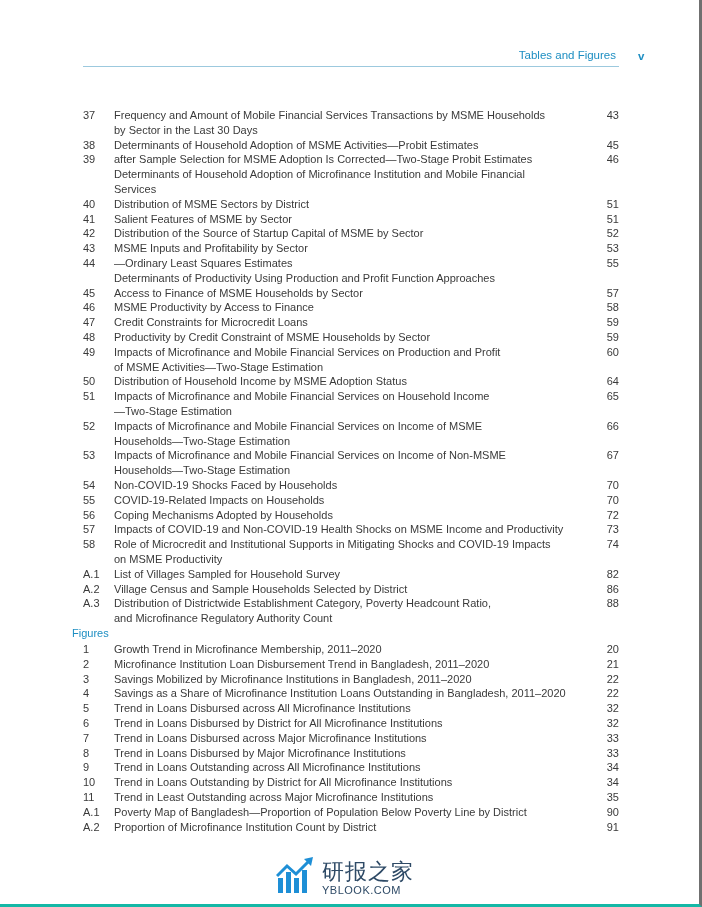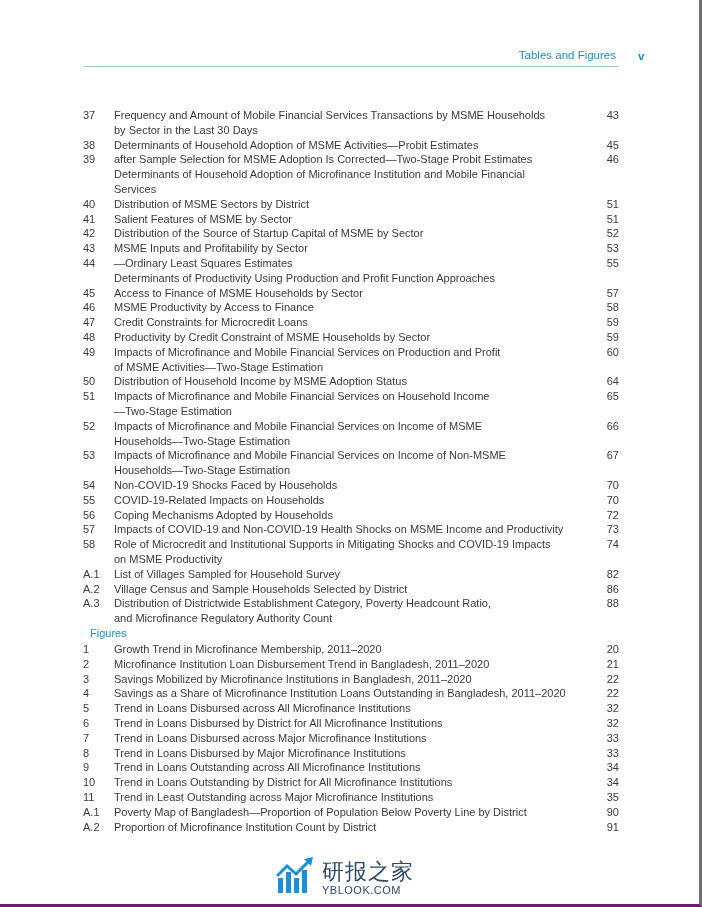--- a/index.html
+++ b/index.html
@@ -2,21 +2,21 @@
 <html><head>
   <meta charset="utf-8">
   <style>
     html, body { margin: 0; padding: 0; background: #ffffff; }
     body {
       width: 702px; height: 907px; position: relative; overflow: hidden;
       font-family: "Liberation Sans", sans-serif; color: #3a3a3a;
     }
     .page-frame {
       position: absolute; left: 0; top: 0; width: 699px; height: 904px;
-      border-right: 3px solid #707070; border-bottom: 3px solid #701a75;
+      border-right: 3px solid #707070; border-bottom: 3px solid #14b8a6;
       background: #fff;
     }
     .header-rule {
       position: absolute; left: 83px; top: 66px; width: 536px; height: 1px;
       background: #9cc9de;
     }
     .header-title {
       position: absolute; right: 83px; top: 49px;
       font-size: 11.5px; color: #1d8ec2;
     }
@@ -27,21 +27,21 @@
     .list {
       position: absolute; left: 83px; width: 536px;
     }
     .row {
       display: flex; font-size: 11px; line-height: 14.8px;
     }
     .num { width: 31px; flex-shrink: 0; }
     .title { flex: 1; padding-right: 20px; }
     .page { width: 30px; text-align: right; flex-shrink: 0; }
     .section-head {
-      position: absolute; left: 90px; top: 627px;
+      position: absolute; left: 72px; top: 627px;
       font-size: 11px; color: #1d8ec2; font-weight: normal;
     }
     .watermark {
       position: absolute; left: 276px; top: 856px; width: 160px; height: 42px;
       display: flex; align-items: flex-end;
     }
     .wm-text { margin-left: 6px; }
     .wm-cn { font-size: 22px; color: #2e4a66; letter-spacing: 1px; line-height: 22px; }
     .wm-en { font-size: 11px; color: #2e4a66; line-height: 15px; letter-spacing: 0.5px; }
   </style>

